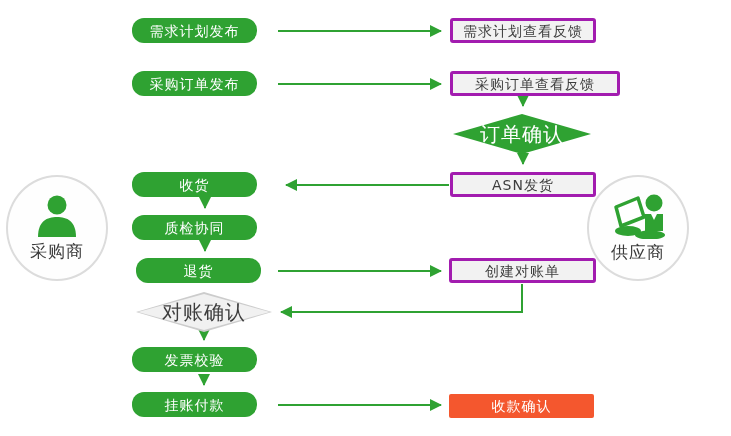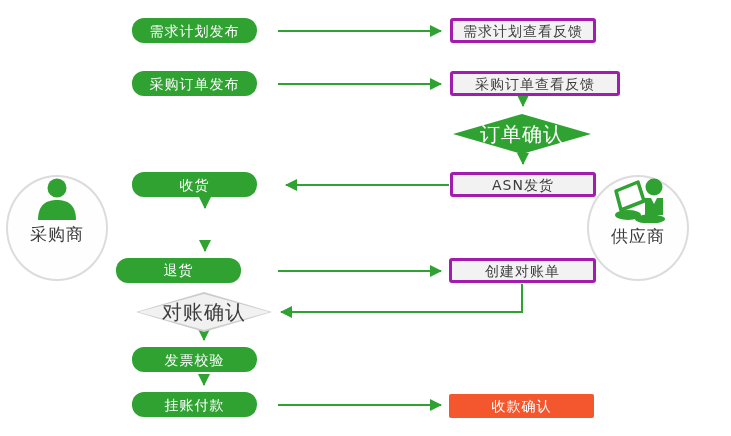--- a/index.html
+++ b/index.html
@@ -15,21 +15,21 @@
   }
   .node.green{background:#2fa232;color:#fff;}
   .node.gray{background:#f2f2f2;border:3px solid #a21caf;color:#3d3d3d;border-radius:3px;}
   .node.red{background:#f4572e;color:#fff;border-radius:2px;}
 
   
   .b0{left:132px;top:18px;}
   .b1{left:132px;top:71px;}
   .b2{left:132px;top:172px;}
   .b3{left:132px;top:215px;}
-  .b4{left:116px;top:258px;font-family:Liberation Serif, serif;}
+  .b4{left:136px;top:258px;}
   .b5{left:132px;top:347px;}
   .b6{left:132px;top:392px;}
 
   
   .s0{left:450px;top:18px;width:146px;}
   .s1{left:450px;top:71px;width:170px;}
   .s2{left:450px;top:172px;width:146px;}
   .s3{left:449px;top:258px;width:147px;}
   .s4{left:449px;top:394px;width:145px;height:24px;}
 
@@ -43,21 +43,21 @@
   .dshape{position:absolute;clip-path:polygon(50% 0,100% 50%,50% 100%,0 50%);}
   .dshape.solid-green{inset:0;background:#2fa232;}
   .dshape.outer{inset:0;background:#cccccc;}
   .dshape.inner{inset:2px;background:#f1f1f1;}
   .dlabel{position:relative;z-index:2;}
 
   
   .actor{
     position:absolute;width:102px;height:106px;background:#fefefe;
     border:2px solid #dcdcdc;border-radius:50%;box-sizing:border-box;
-    display:flex;flex-direction:column;align-items:center;justify-content:flex-start;
+    display:flex;flex-direction:column;align-items:center;justify-content:center;
   }
   .actor-left{left:6px;top:175px;}
   .actor-right{left:587px;top:175px;}
   .actor-label{font-size:17px;color:#3a3a3a;margin-top:2px;letter-spacing:1px;}
 </style>
 </head>
 <body>
 
 <div class="canvas">
 
@@ -79,20 +79,21 @@
       <polyline points="522,284 522,312 281,312"></polyline>
       <line x1="204" y1="333" x2="204" y2="340"></line>
       <line x1="204" y1="374" x2="204" y2="385"></line>
       <line x1="278" y1="405" x2="441" y2="405"></line>
     </g>
   </svg>
 
   <div class="node green b0">需求计划发布</div>
   <div class="node green b1">采购订单发布</div>
   <div class="node green b2">收货</div>
+  <div class="node green b3">质检协同</div>
   <div class="node green b4">退货</div>
   <div class="node green b5">发票校验</div>
   <div class="node green b6">挂账付款</div>
 
   <div class="node gray s0">需求计划查看反馈</div>
   <div class="node gray s1">采购订单查看反馈</div>
   <div class="node gray s2">ASN发货</div>
   <div class="node gray s3">创建对账单</div>
   <div class="node red s4">收款确认</div>
 

